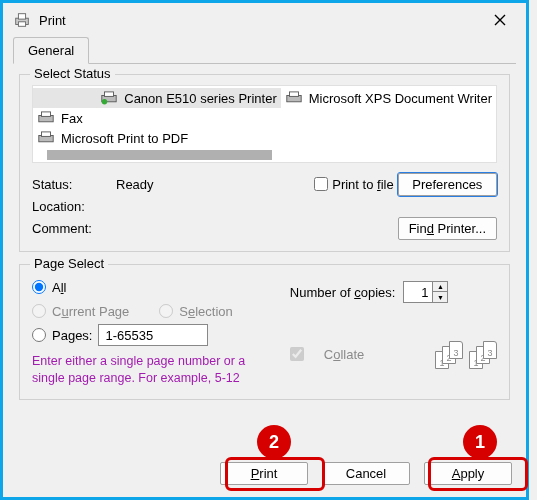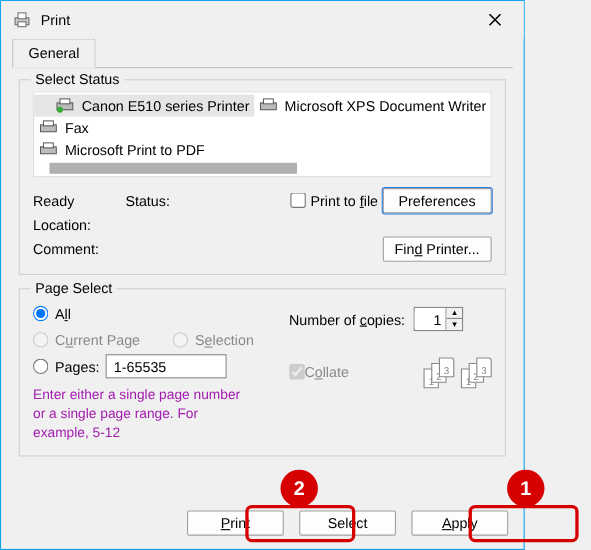--- a/index.html
+++ b/index.html
@@ -8,24 +8,24 @@
     font-family: "Segoe UI", Tahoma, sans-serif;
     font-size: 13px;
     background: #f0f0f0;
     color: #000;
     width: 537px;
     height: 500px;
     overflow: hidden;
   }
   .window {
     position: relative;
-    width: 477px;
+    width: 529px;
     height: 500px;
     background: #f0f0f0;
-    border: 1px solid #0ea5e9;
+    border: 3px solid #0ea5e9;
   }
   .titlebar {
     display: flex;
     align-items: center;
     height: 34px;
     padding: 0 6px 0 10px;
     background: #f0f0f0;
   }
   .titlebar .app-icon { width: 18px; height: 18px; margin-right: 8px; }
   .titlebar .title { flex: 1; font-size: 13px; }
@@ -138,21 +138,21 @@
     padding:2px 6px;
     font-family:inherit; font-size:13px;
   }
   .hint { font-size:12.5px; color:#a21caf; line-height:1.35; margin-top:6px; max-width:240px; }
   .copies-row { display:flex; align-items:center; gap:8px; margin-top:6px; }
   .copies-spin { display:flex; align-items:center; border:1px solid #888; background:#fff; height:22px; }
   .copies-spin input { width:28px; border:none; text-align:right; padding:0 4px; font-family:inherit; font-size:13px; }
   .copies-spin .spin-btns { display:flex; flex-direction:column; border-left:1px solid #888; }
   .copies-spin .spin-btns div { width:14px; height:10px; display:flex; align-items:center; justify-content:center; font-size:7px; line-height:1; background:#f0f0f0; }
   .copies-spin .spin-btns div:first-child { border-bottom:1px solid #888; }
-  .collate-row { display:flex; align-items:center; gap:0; color:#8a8a8a; margin-top:12px; }
+  .collate-row { display:flex; align-items:center; gap:20px; color:#8a8a8a; margin-top:26px; }
   .collate-row input { width:14px; height:14px; margin:0; }
   .collate-icons { margin-left:auto; display:flex; gap:6px; align-items:flex-end; }
   .pagestack { position:relative; width:28px; height:30px; }
   .page { position:absolute; width:14px; height:18px; background:#fff; border:1px solid #888; border-top-right-radius:3px; font-size:9px; display:flex; align-items:flex-end; justify-content:center; }
   .p1{left:0; bottom:0;} .p2{left:7px; bottom:5px;} .p3{left:14px; bottom:10px;}
   .dialog-buttons {
     position:absolute;
     right:14px; bottom:12px;
     display:flex; gap:14px;
   }
@@ -240,22 +240,22 @@
               <span class="pi-label">Microsoft XPS Document Writer</span>
             </div>
           </div>
         </div>
         <div class="hscrollbar">
             <div class="thumb"></div>
           </div>
       </div>
 
       <div class="status-grid">
+        <span>Status:</span>
         <span>Ready</span>
-        <span>Status:</span>
         <label class="chk">
           <input type="checkbox" style="">
           <span>Print to <u class="underline-char">f</u>ile</span>
         </label>
         <button class="btn focus">Preferences</button>
 
         <span>Location:</span>
         <span></span>
         <span></span>
           <span></span>
@@ -320,21 +320,21 @@
             </div>
           </div>
         </div>
       </div>
     </div>
 
   </div>
 
   <div class="dialog-buttons">
     <button class="btn"><u class="underline-char">P</u>rint</button>
-    <button class="btn">Select</button>
+    <button class="btn">Cancel</button>
     <button class="btn"><u class="underline-char">A</u>pply</button>
   </div>
 
   <div class="annot-box" style="left:222px; bottom:6px; width:100px; height:34px;"></div>
   <div class="annot-box" style="left:425px; bottom:6px; width:100px; height:34px;"></div>
   <div class="annot" style="left:254px; bottom:38px;">2</div>
   <div class="annot" style="left:460px; bottom:38px;">1</div>
 </div>
 
 </body></html>

